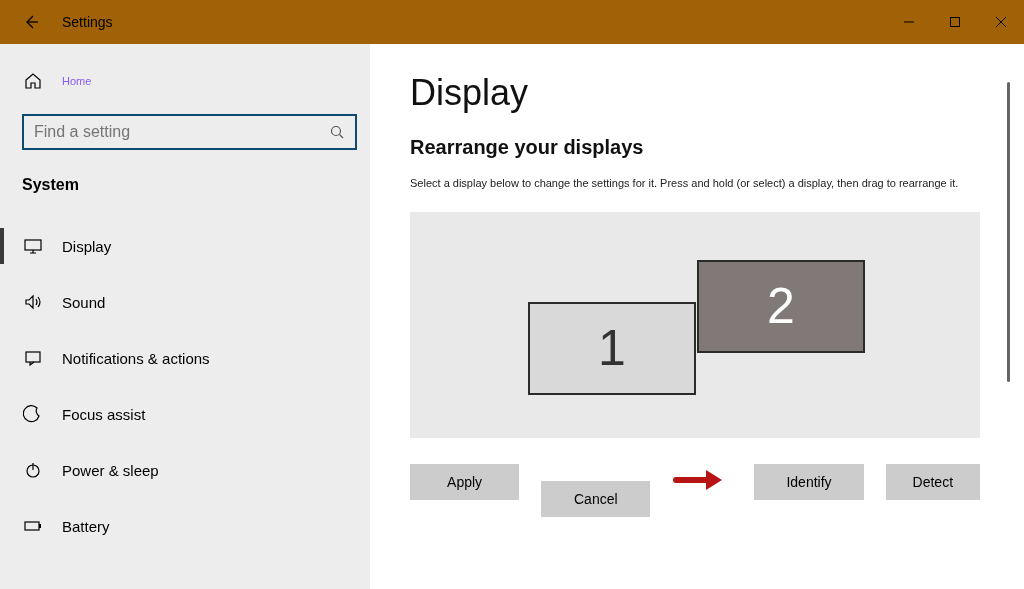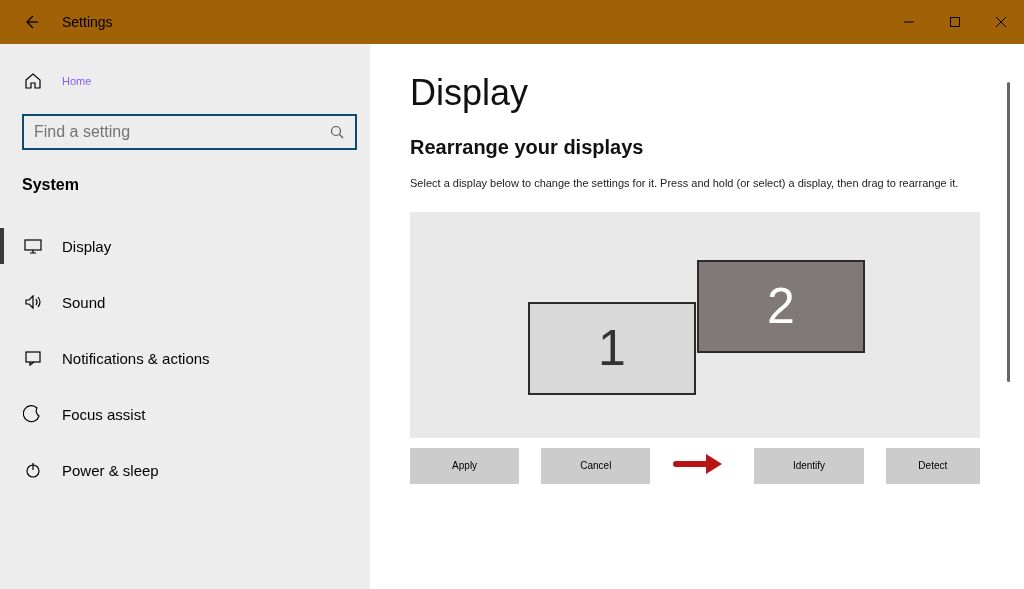--- a/index.html
+++ b/index.html
@@ -31,23 +31,23 @@
   .content { flex:1; padding: 28px 14px 0 40px; display:flex; }
   .content-inner { flex:1; }
   .h1 { font-size: 36px; font-weight:400; color:#111; margin-bottom: 22px; }
   .h2 { font-size: 20px; font-weight:700; color:#111; margin-bottom: 16px; }
   .desc { font-size: 11px; color:#222; line-height: 1.5; margin-bottom: 20px; max-width: 580px; }
   .arrange-canvas { width: 570px; height: 226px; background:#e9e9e9; position:relative; }
   .monitor { position:absolute; border:2px solid #2b2b2b; display:flex; align-items:center; justify-content:center; font-weight:300; }
   .mon1 { left:118px; top:90px; width:168px; height:93px; background:#d9d9d9; color:#333; font-size:50px; z-index:2; }
   .mon2 { left:287px; top:48px; width:168px; height:93px; background:#807978; color:#fff; font-size:50px; z-index:1; }
   .btn-row { display:flex; gap:22px; margin-top: 10px; width:570px; align-items:center; }
-  .btn { height: 36px; background:#ccc; border:none; font-size:10px; color:#000; display:flex; align-items:center; justify-content:center; }
+  .btn { height: 36px; background:#ccc; border:none; font-size:14px; color:#000; display:flex; align-items:center; justify-content:center; }
   .btn.w1 { width: 118px; }
-  .btn.w2 { width: 118px; }
+  .btn.w2 { width: 118px; margin-top: 33px; }
   .btn.w3 { width: 118px; }
   .btn.w4 { width: 102px; }
   .spacer { flex:1; display:flex; align-items:center; justify-content:flex-end; padding-right: 6px; }
   .arrow-annot { color:#b81414; }
   
   .scroll-track { width: 4px; background: transparent; display:flex; flex-direction:column; align-items:center; margin-left:4px; }
   .scroll-thumb { width:3px; height: 300px; background:#666; margin-top: 10px; border-radius:2px; }
 </style>
 </head>
 <body>
@@ -143,20 +143,29 @@
           <span>Focus assist</span>
         </div>
         <div class="nav-item">
           <span class="nav-icon">
             <svg width="20" height="20" viewBox="0 0 20 20">
                 <circle cx="10" cy="11" r="6" stroke="#000" stroke-width="1.2" fill="none"></circle>
                 <path d="M10 3 V10" stroke="#000" stroke-width="1.2"></path>
               </svg>
           </span>
           <span>Power &amp; sleep</span>
+        </div>
+        <div class="nav-item">
+          <span class="nav-icon">
+            <svg width="20" height="20" viewBox="0 0 20 20">
+                <rect x="2" y="6" width="14" height="8" stroke="#000" stroke-width="1.2" fill="none"></rect>
+                <rect x="16" y="8" width="2" height="4" fill="#000"></rect>
+              </svg>
+          </span>
+          <span>Battery</span>
         </div>
       </div>
     </div>
 
     <div class="content">
       <div class="content-inner">
         <div class="h1">Display</div>
         <div class="h2">Rearrange your displays</div>
         <div class="desc">Select a display below to change the settings for it. Press and hold (or select) a display, then drag to rearrange it.</div>
         <div class="arrange-canvas">

